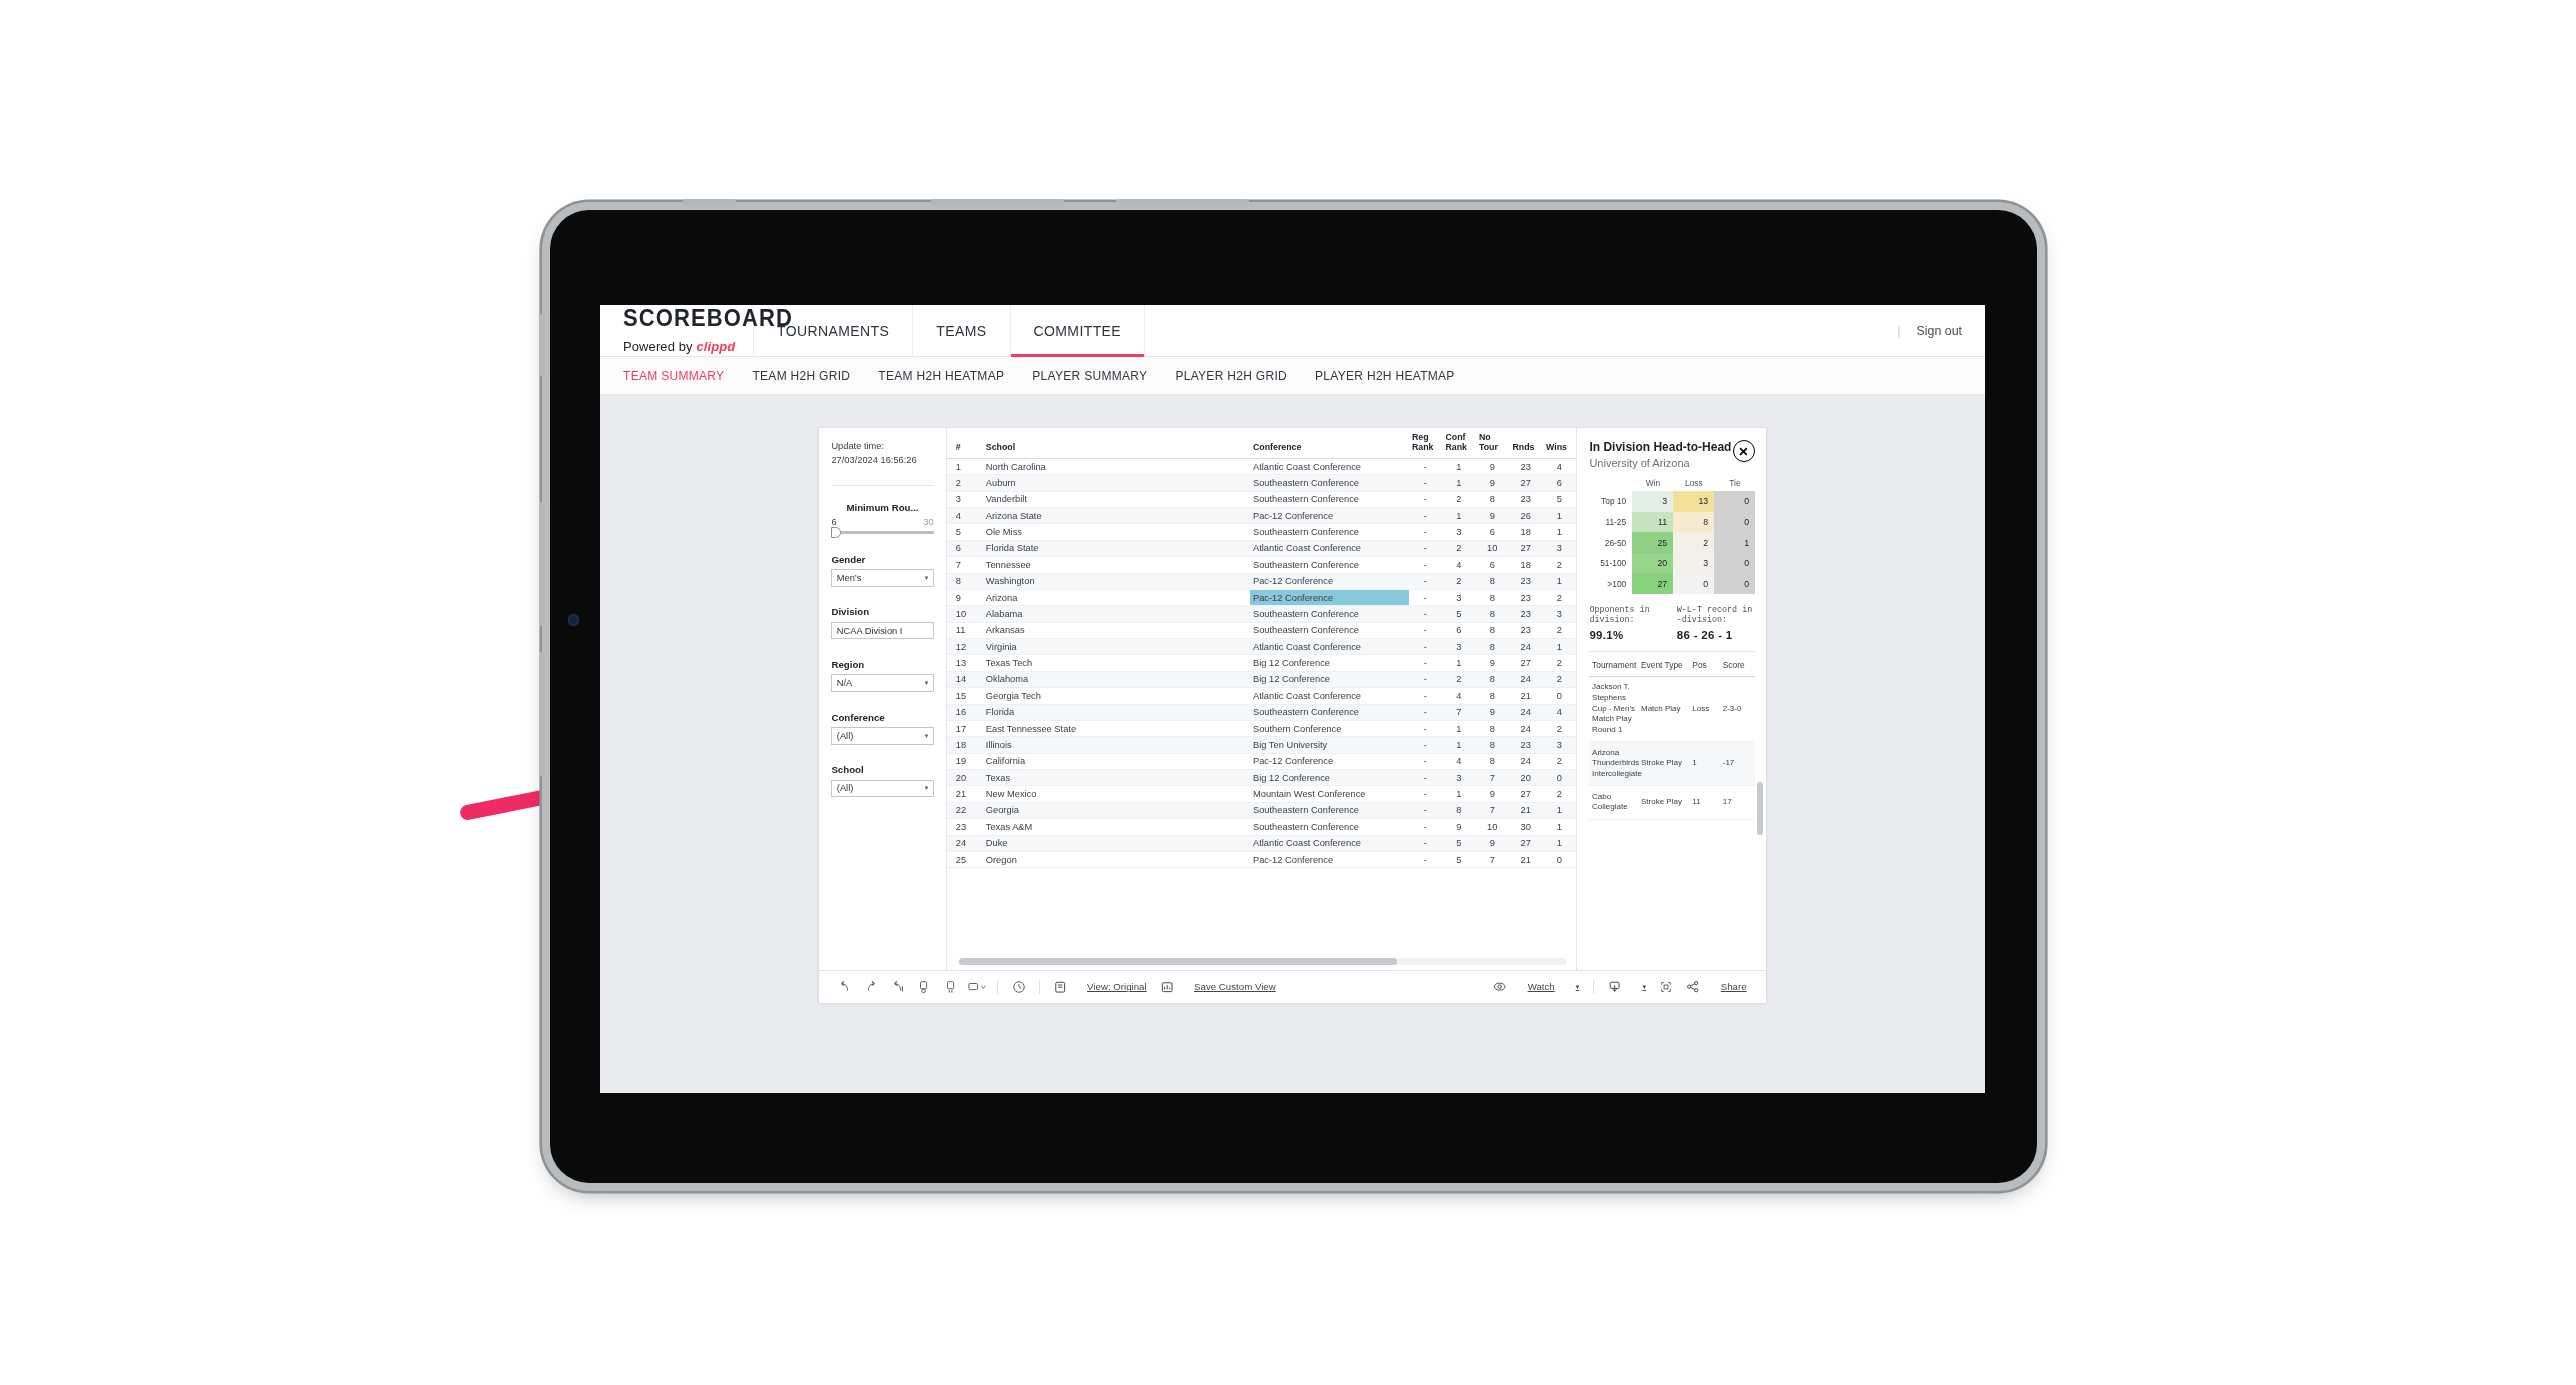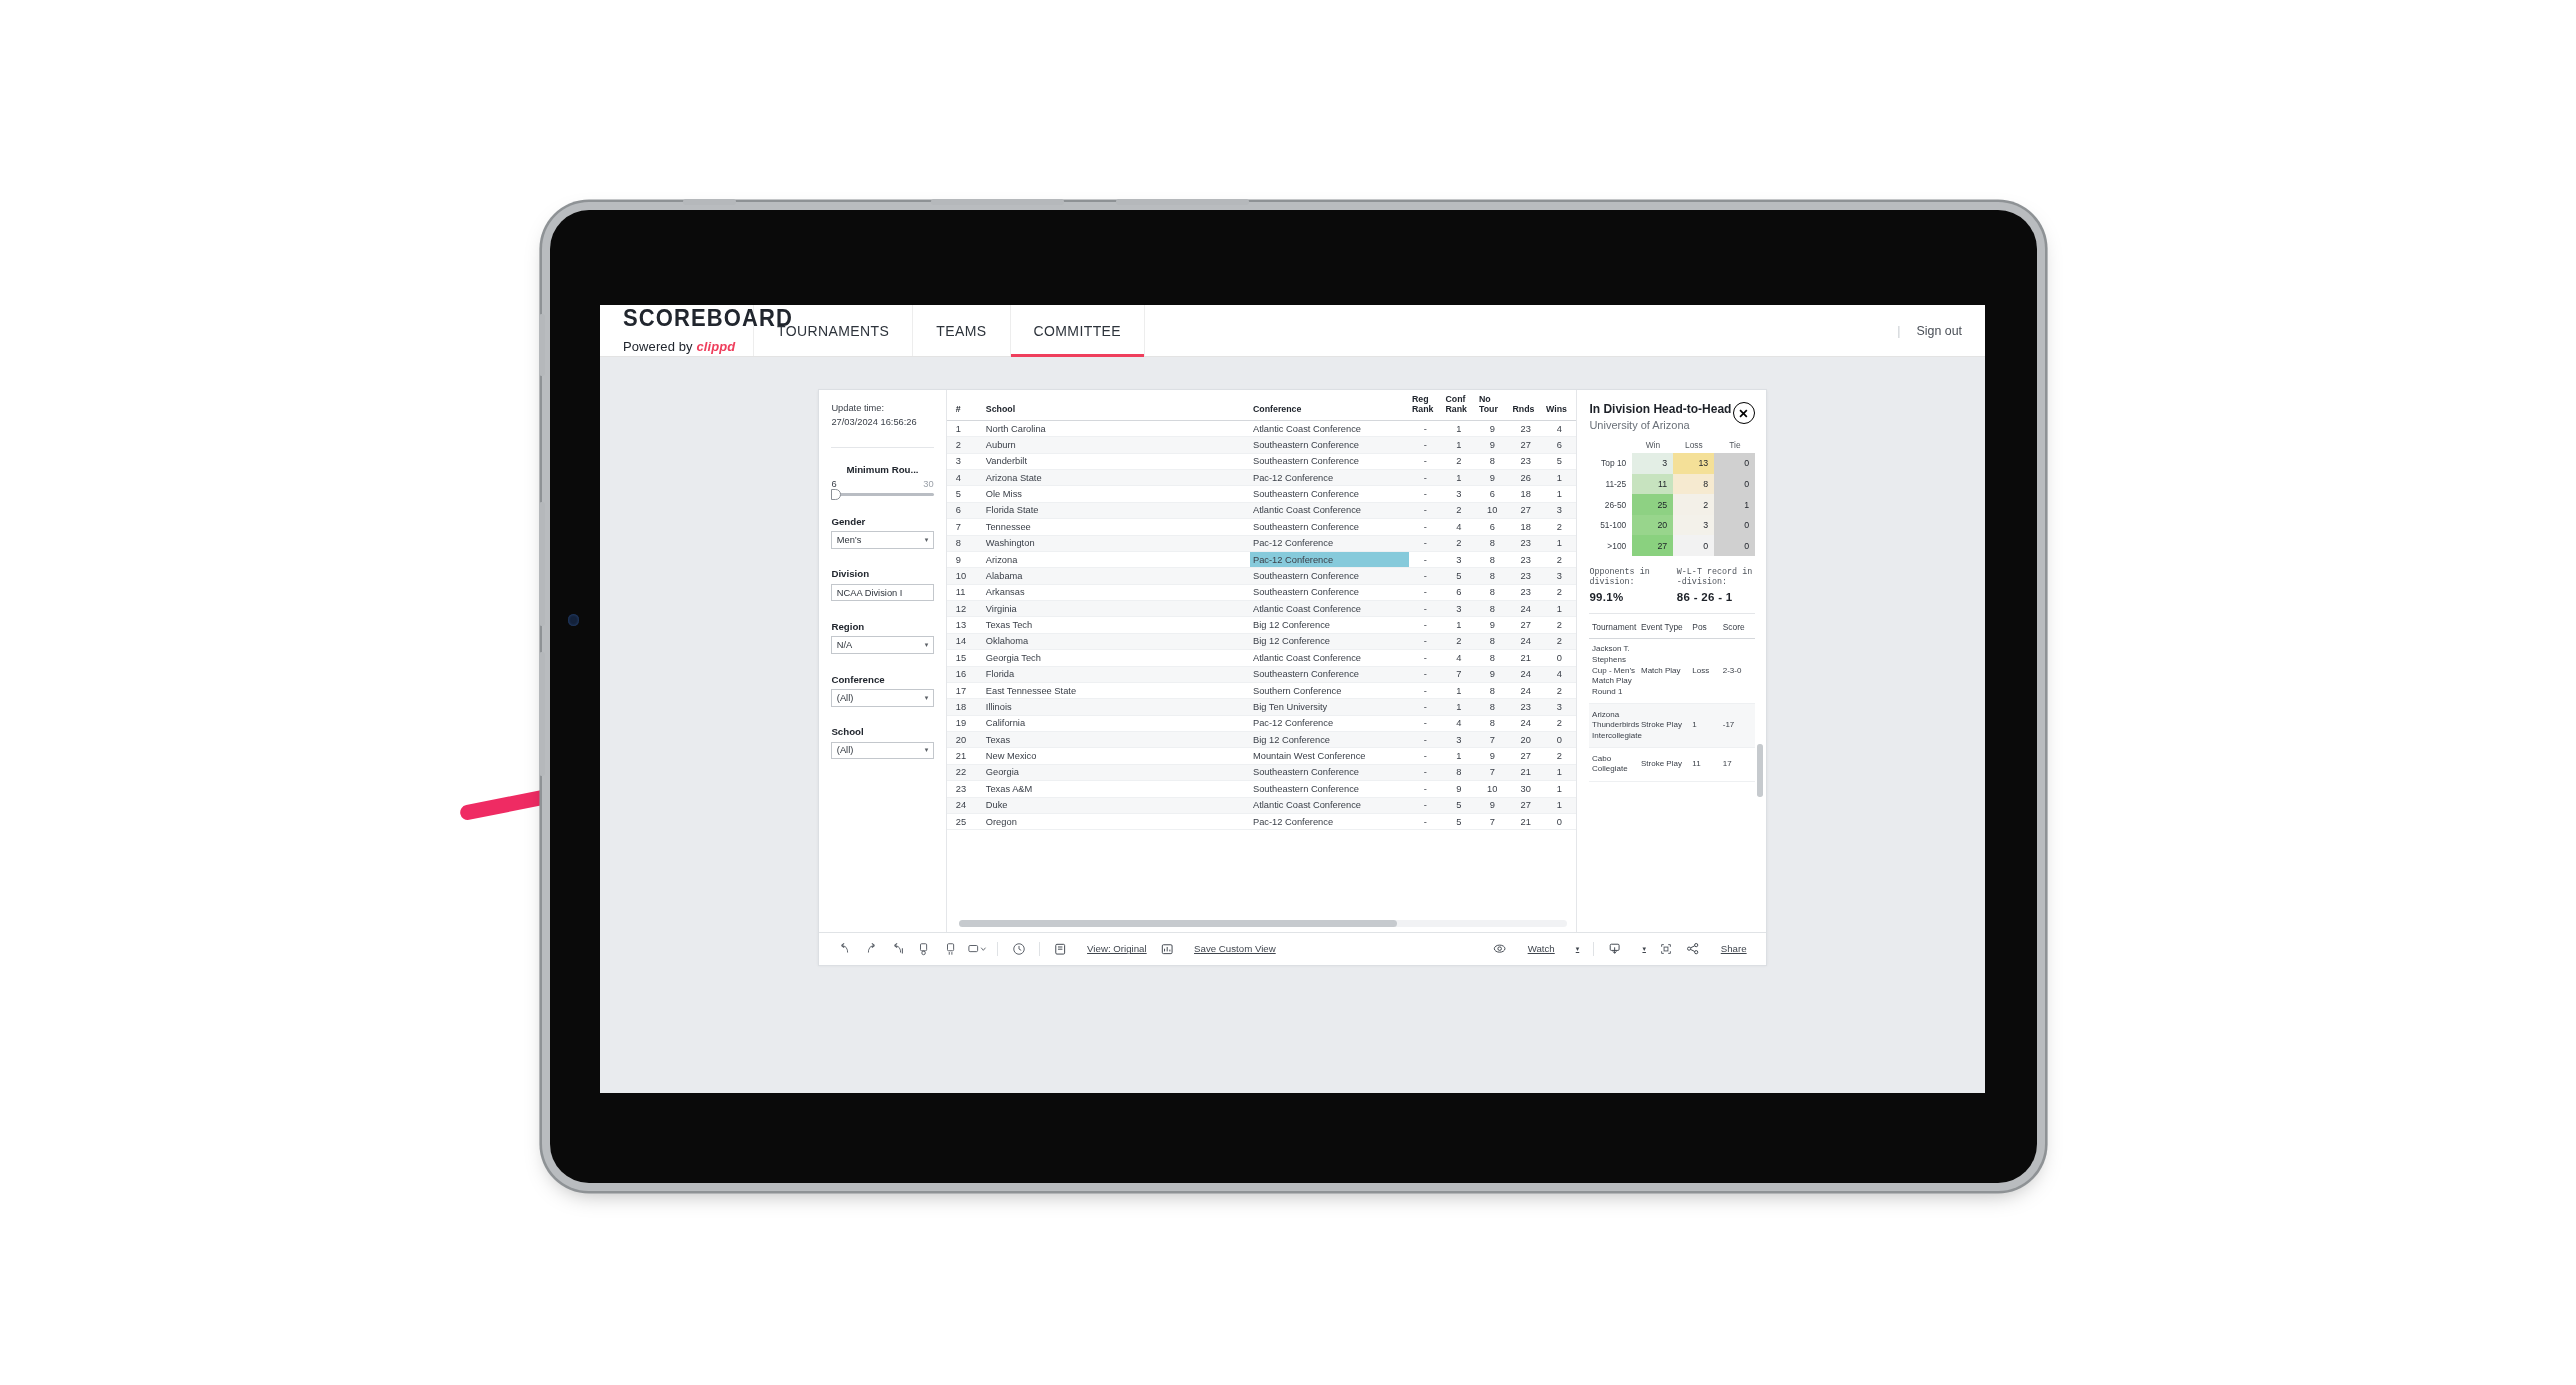--- a/index.html
+++ b/index.html
@@ -213,20 +213,28 @@
         </div>
         <div class="nav-item">TOURNAMENTS</div>
         <div class="nav-item">TEAMS</div>
         <div class="nav-item active">COMMITTEE</div>
         <div class="topnav-right">
           <span class="divider-v">|</span>
           <span>Sign out</span>
         </div>
       </div>
 
+      <div class="subnav">
+        <div class="subnav-item active">TEAM SUMMARY</div>
+        <div class="subnav-item">TEAM H2H GRID</div>
+        <div class="subnav-item">TEAM H2H HEATMAP</div>
+        <div class="subnav-item">PLAYER SUMMARY</div>
+        <div class="subnav-item">PLAYER H2H GRID</div>
+        <div class="subnav-item">PLAYER H2H HEATMAP</div>
+      </div>
 
       <div class="dash-wrap">
         <div class="dash">
           <div class="dash-body">
 
             <div class="filters">
               <div class="upd-label">
                 <div>Update time:</div>
                 <div>27/03/2024 16:56:26</div>
               </div>

